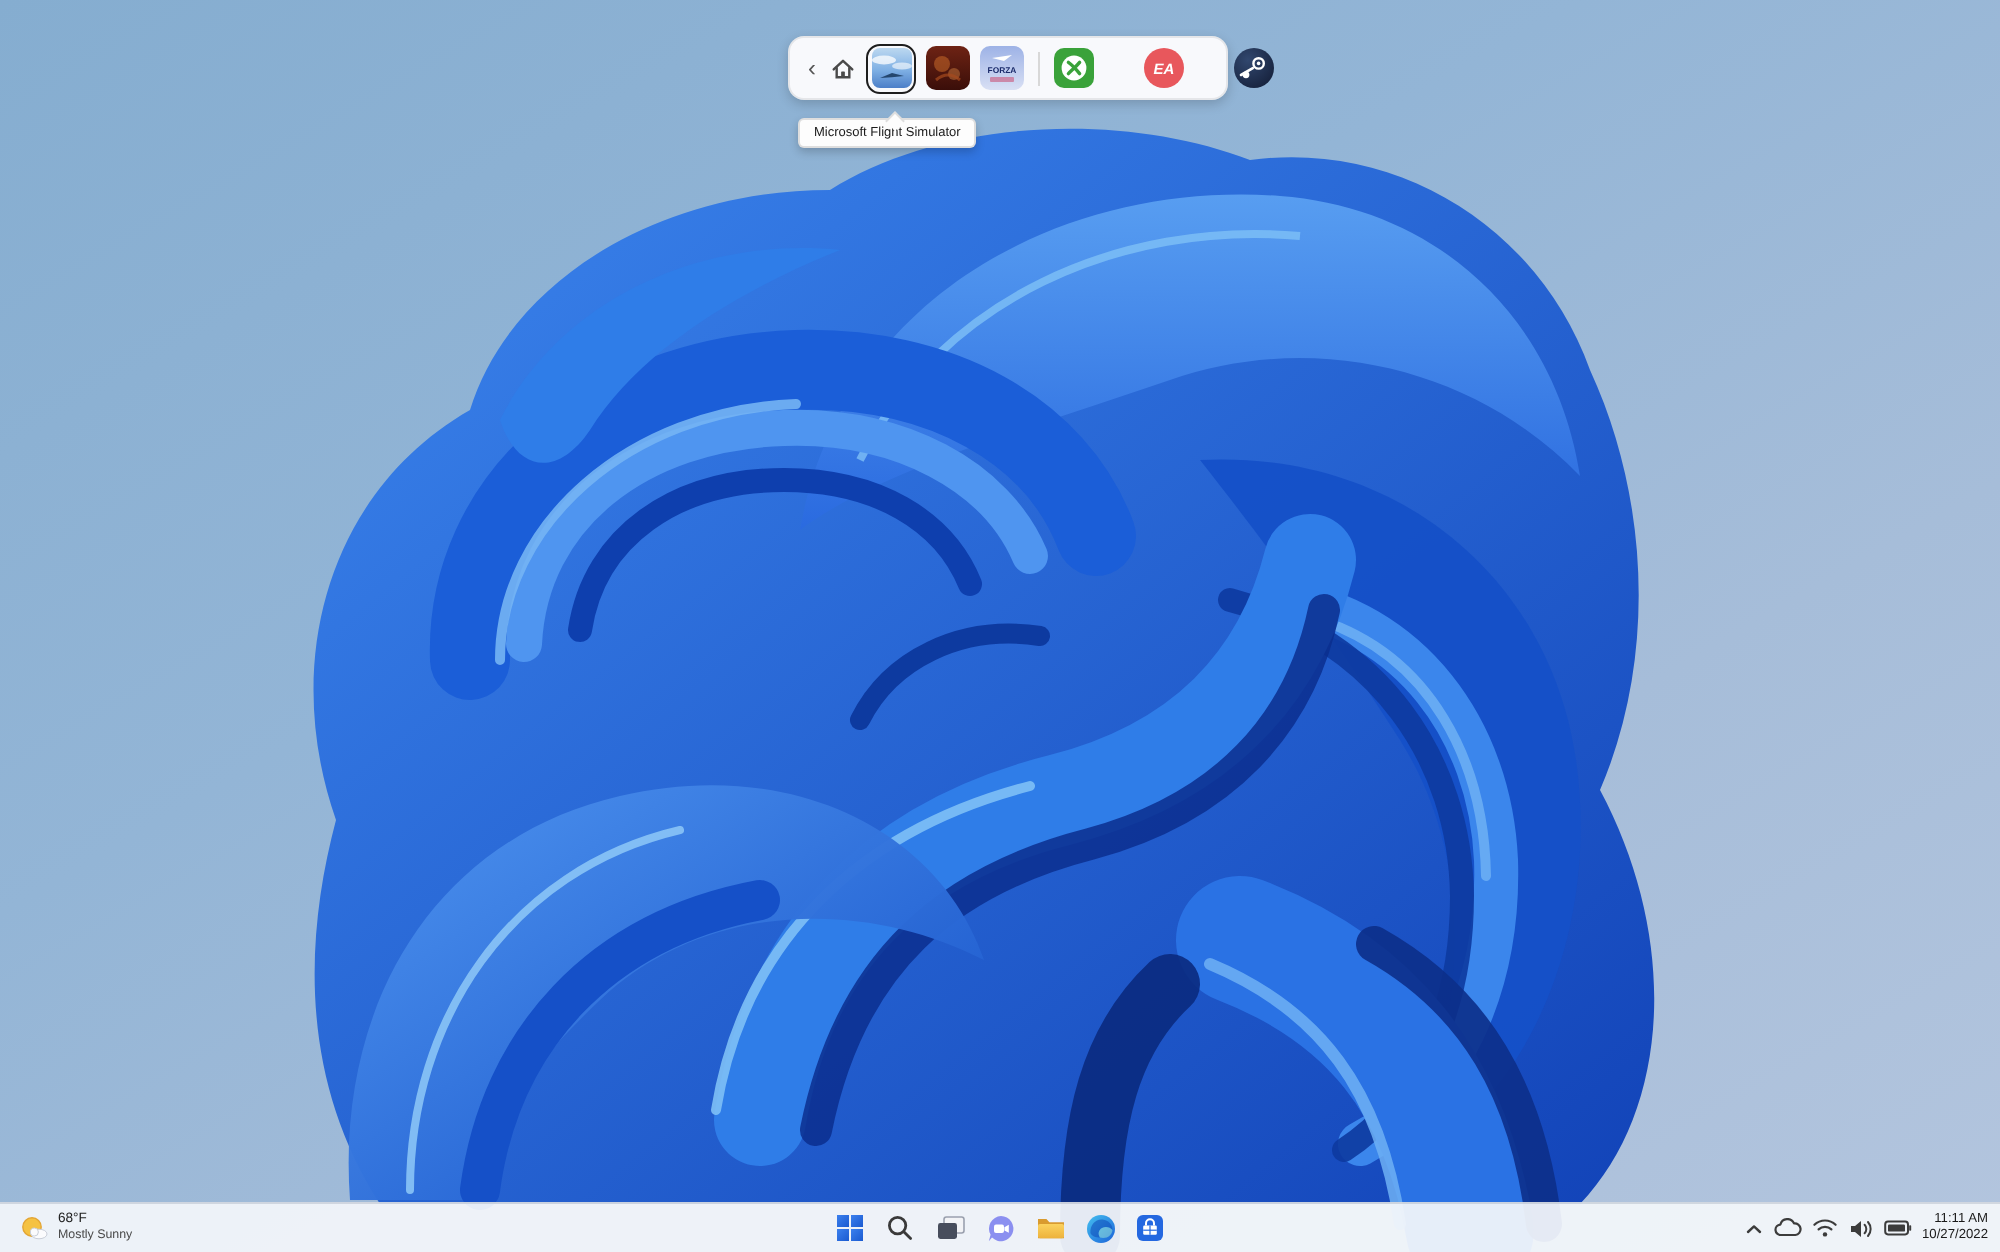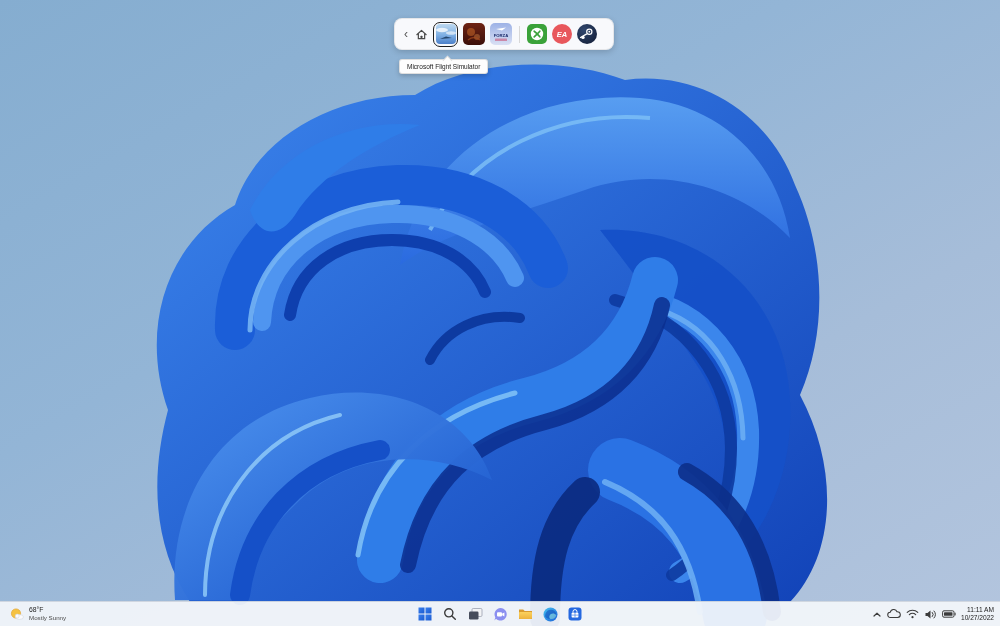--- a/index.html
+++ b/index.html
@@ -18,21 +18,21 @@
     border-radius:8px;box-shadow:0 2px 6px rgba(0,0,0,.18);
     display:flex;align-items:center;gap:5px;padding:0 7px;box-sizing:border-box;
   }
   .gb-nav{background:none;border:none;padding:0;display:flex;align-items:center;justify-content:center;cursor:pointer;}
   .gb-back{font-size:12px;color:#555;line-height:1;width:8px;}
   .tile{width:22px;height:22px;border-radius:5px;overflow:hidden;flex:0 0 auto;cursor:pointer;}
   .tile svg{width:100%;height:100%;}
   .tile-sel{width:20px;height:20px;border:1.5px solid #1e1e1e;padding:1.5px;border-radius:7px;overflow:visible;}
   .tile-sel .art{width:20px;height:20px;border-radius:4px;overflow:hidden;}
   .gb-sep{width:1px;height:17px;background:#d8d8d8;margin:0 2px;flex:0 0 auto;}
-  .gb-round{width:20px;height:20px;border:none;background:none;padding:0;border-radius:50%;flex:0 0 auto;cursor:pointer;}
+  .gb-round{width:40px;height:20px;border:none;background:none;padding:0;border-radius:50%;flex:0 0 auto;cursor:pointer;}
   
   .tooltip{
     position:absolute;left:399px;top:59px;background:#fdfdfd;border:1px solid rgba(0,0,0,.12);
     border-radius:3px;box-shadow:0 2px 5px rgba(0,0,0,.2);padding:3px 7px;
     font-size:6.5px;color:#1b1b1b;white-space:nowrap;
   }
   .tooltip .caret{
     position:absolute;left:44px;top:-3.5px;width:6px;height:6px;background:#fdfdfd;
     border-left:1px solid rgba(0,0,0,.12);border-top:1px solid rgba(0,0,0,.12);
     transform:rotate(45deg);

